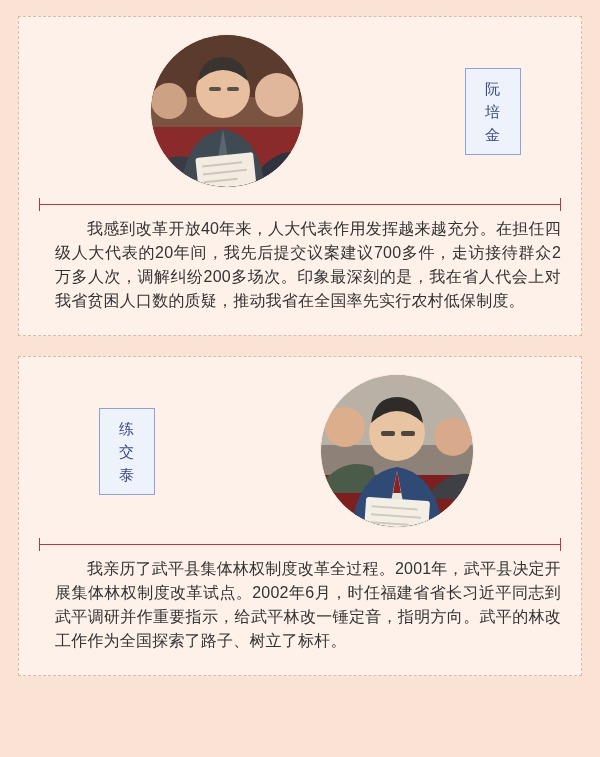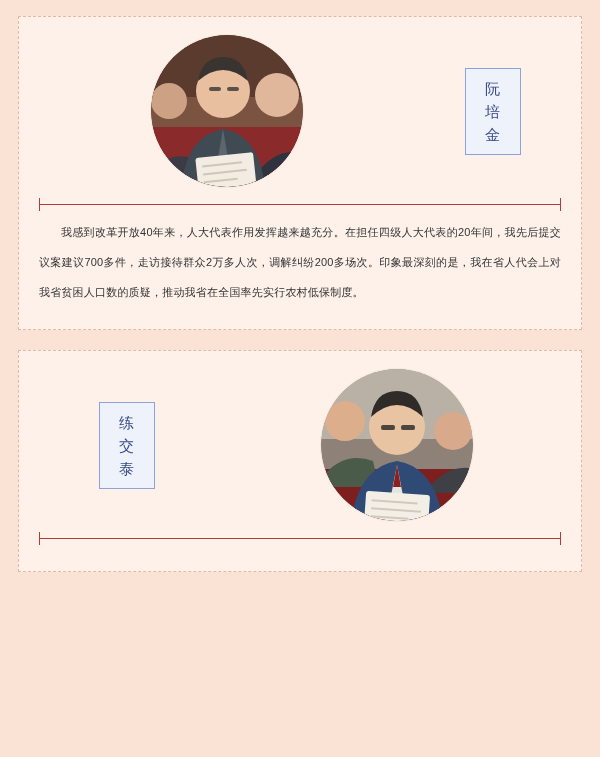--- a/index.html
+++ b/index.html
@@ -99,26 +99,26 @@
   .divider .tick-right {
     position: absolute;
     top: 1px;
     width: 1px;
     height: 13px;
     background: #b23a3a;
   }
   .divider .tick-left { left: 0; }
   .divider .tick-right { right: 0; }
   .body-text {
-    font-size: 11px;
-    line-height: 30px;
+    font-size: 16px;
+    line-height: 24px;
     color: #333333;
     text-align: justify;
     text-indent: 2em;
-    margin: 6px 0 0 0;
+    margin: 6px 0 0 16px;
     letter-spacing: 0.2px;
   }
 </style>
 </head>
 <body>
 
 <div class="page">
 
   <div class="card">
     <div class="card-top right-photo">
@@ -208,15 +208,16 @@
             <rect x="50" y="148" width="38" height="2" fill="#d2c9bd" transform="rotate(4 76 141)"></rect>
           </g>
         </svg>
       </div>
     </div>
     <div class="divider">
       <div class="line"></div>
       <div class="tick-left"></div>
       <div class="tick-right"></div>
     </div>
+    <p class="body-text">我亲历了武平县集体林权制度改革全过程。2001年，武平县决定开展集体林权制度改革试点。2002年6月，时任福建省省长习近平同志到武平调研并作重要指示，给武平林改一锤定音，指明方向。武平的林改工作作为全国探索了路子、树立了标杆。</p>
   </div>
 
 </div>
 
 </body></html>

